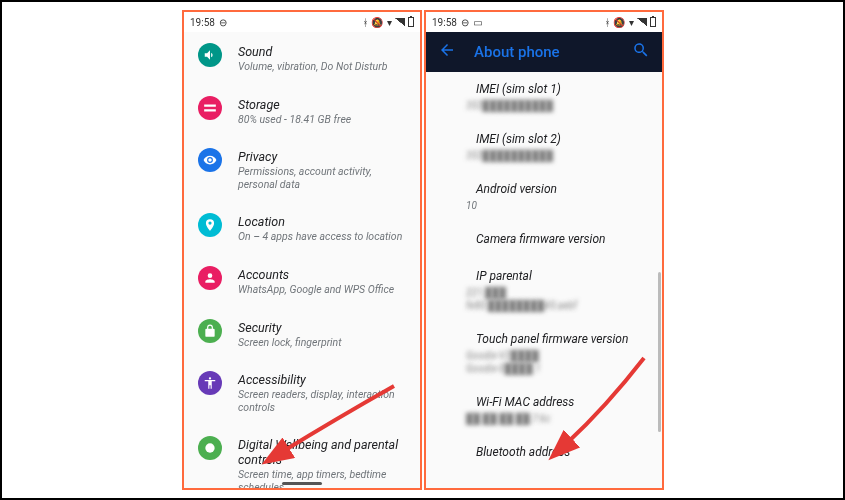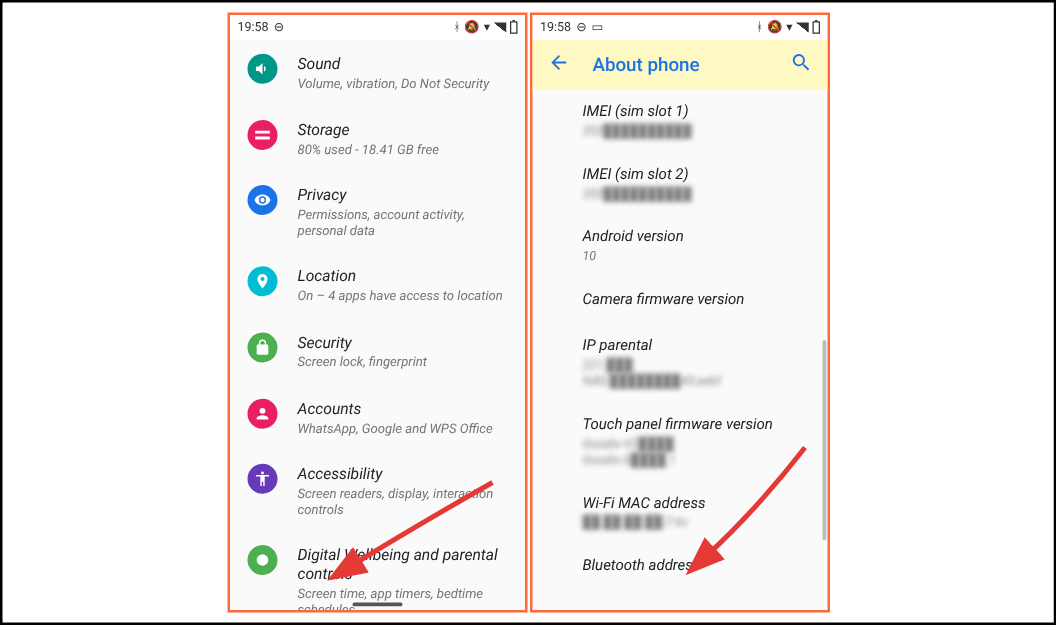--- a/index.html
+++ b/index.html
@@ -66,27 +66,27 @@
 .item-text { flex: 1; min-width: 0; padding-top:1px;}
 .item-title { font-size: 12.5px; color: #202124; line-height: 1.2; margin-bottom: 2px;}
 .item-sub { font-size: 10.5px; color: #70757a; line-height: 1.2; }
 
 
 .appbar {
   height: 40px;
   display: flex;
   align-items: center;
   padding: 0 12px;
-  background: #fef9c3;
+  background: #0f172a;
 }
 .appbar .title { color: #1a73e8; font-size: 15px; font-weight: 500; margin-left: 18px; flex: 1;}
 .back-icon, .search-icon { color: #1a73e8; }
 .detail-list { padding: 0 0 0 40px; }
 .detail-item { padding: 10px 14px 10px 0; }
-.detail-title { font-size: 12px; color: #202124; margin-bottom: 3px; }
+.detail-title { font-size: 12px; color: #202124; margin-bottom: 3px; margin-left: 10px; }
 .detail-val { font-size: 10px; color: #70757a; line-height: 1.3;}
 .blur { color: transparent; text-shadow: 0 0 4px rgba(100,100,100,0.8); user-select:none;}
 
 .arrow {
   position: absolute;
   pointer-events: none;
 }
 .navpill {
   position: absolute;
   bottom: 3px;
@@ -128,21 +128,21 @@
     </div>
     <div class="content" id="left-content">
         <div class="list-item">
           <div class="icon-circle" style="background:#009688">
             <svg width="14" height="14" viewBox="0 0 24 24" fill="#fff">
               <path d="M3 9v6h4l5 5V4L7 9H3zm13.5 3a4.5 4.5 0 00-2.5-4v8a4.5 4.5 0 002.5-4z"></path>
             </svg>
           </div>
           <div class="item-text">
             <div class="item-title">Sound</div>
-            <div class="item-sub">Volume, vibration, Do Not Security</div>
+            <div class="item-sub">Volume, vibration, Do Not Disturb</div>
           </div>
         </div>
         <div class="list-item">
           <div class="icon-circle" style="background:#e91e63">
             <svg width="14" height="14" viewBox="0 0 24 24" fill="#fff">
               <path d="M2 6h20v4H2zM2 14h20v4H2z"></path>
             </svg>
           </div>
           <div class="item-text">
             <div class="item-title">Storage</div>
@@ -165,39 +165,39 @@
             <svg width="14" height="14" viewBox="0 0 24 24" fill="#fff">
               <path d="M12 2a7 7 0 00-7 7c0 5.25 7 13 7 13s7-7.75 7-13a7 7 0 00-7-7zm0 9.5A2.5 2.5 0 1112 6a2.5 2.5 0 010 5.5z"></path>
             </svg>
           </div>
           <div class="item-text">
             <div class="item-title">Location</div>
             <div class="item-sub">On – 4 apps have access to location</div>
           </div>
         </div>
         <div class="list-item">
+          <div class="icon-circle" style="background:#e91e63">
+            <svg width="14" height="14" viewBox="0 0 24 24" fill="#fff">
+              <path d="M12 12a4 4 0 100-8 4 4 0 000 8zm0 2c-2.67 0-8 1.34-8 4v2h16v-2c0-2.66-5.33-4-8-4z"></path>
+            </svg>
+          </div>
+          <div class="item-text">
+            <div class="item-title">Accounts</div>
+            <div class="item-sub">WhatsApp, Google and WPS Office</div>
+          </div>
+        </div>
+        <div class="list-item">
           <div class="icon-circle" style="background:#4caf50">
             <svg width="14" height="14" viewBox="0 0 24 24" fill="#fff">
               <path d="M18 8h-1V6a5 5 0 00-10 0v2H6a2 2 0 00-2 2v10a2 2 0 002 2h12a2 2 0 002-2V10a2 2 0 00-2-2zM9 6a3 3 0 016 0v2H9V6z"></path>
             </svg>
           </div>
           <div class="item-text">
             <div class="item-title">Security</div>
             <div class="item-sub">Screen lock, fingerprint</div>
-          </div>
-        </div>
-        <div class="list-item">
-          <div class="icon-circle" style="background:#e91e63">
-            <svg width="14" height="14" viewBox="0 0 24 24" fill="#fff">
-              <path d="M12 12a4 4 0 100-8 4 4 0 000 8zm0 2c-2.67 0-8 1.34-8 4v2h16v-2c0-2.66-5.33-4-8-4z"></path>
-            </svg>
-          </div>
-          <div class="item-text">
-            <div class="item-title">Accounts</div>
-            <div class="item-sub">WhatsApp, Google and WPS Office</div>
           </div>
         </div>
         <div class="list-item">
           <div class="icon-circle" style="background:#673ab7">
             <svg width="14" height="14" viewBox="0 0 24 24" fill="#fff">
               <path d="M12 2a2 2 0 110 4 2 2 0 010-4zm9 5H3v2h6v13h2v-6h2v6h2V9h6V7z"></path>
             </svg>
           </div>
           <div class="item-text">
             <div class="item-title">Accessibility</div>

